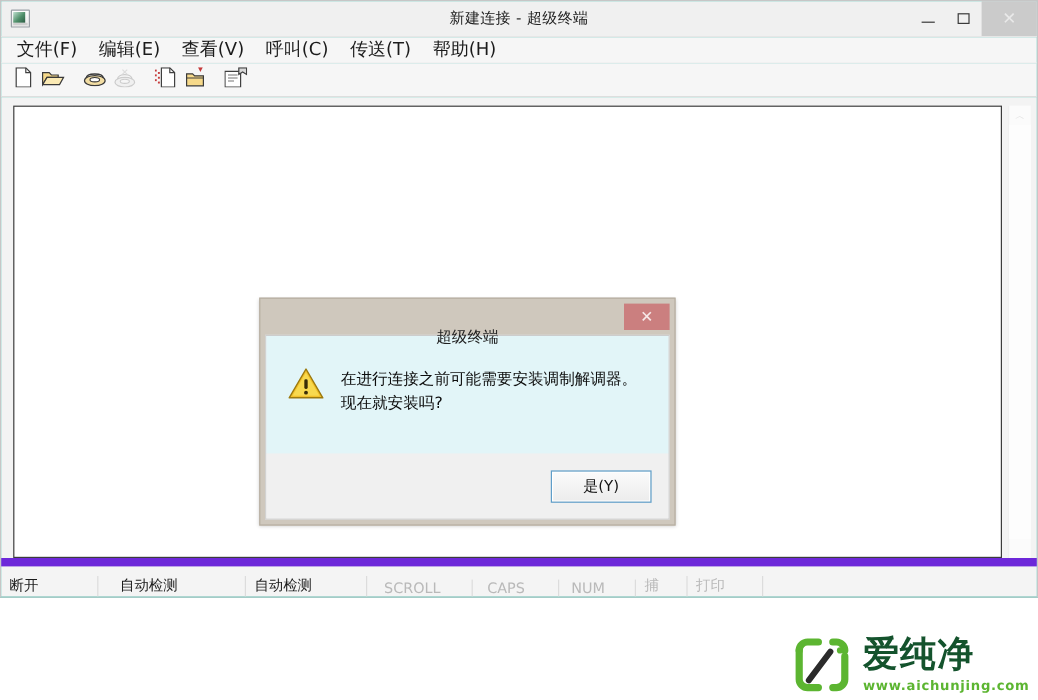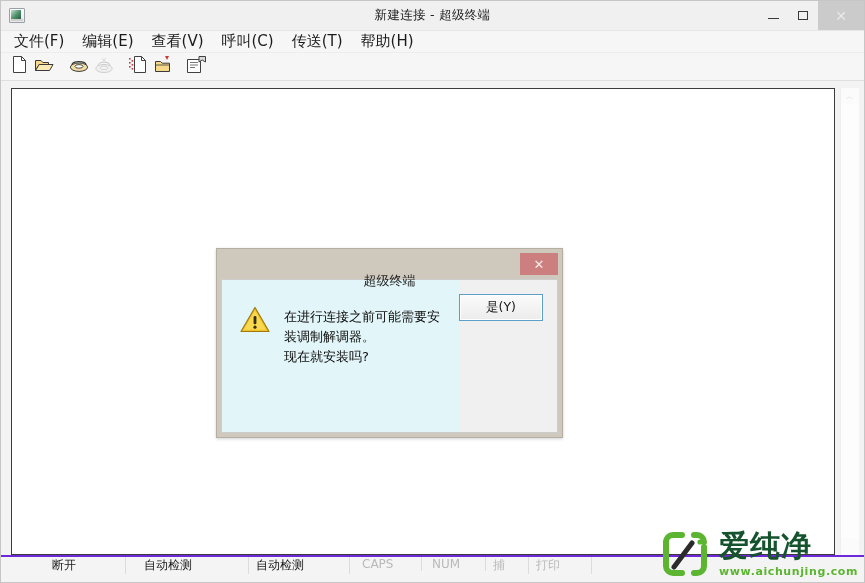--- a/index.html
+++ b/index.html
@@ -12,21 +12,21 @@
     background: #ffffff;
     font-family: "DejaVu Sans", "Liberation Sans", sans-serif;
     overflow: hidden;
     position: relative;
   }
 
   
   #app-window {
     position: absolute;
     left: 0; top: 0;
-    width: 865px; height: 583px;
+    width: 865px; height: 498px;
     background: #14b8a6;
     border: 1px solid #c6c6c6;
     box-sizing: border-box;
     display: flex;
     flex-direction: column;
   }
 
   
   #title-bar {
     height: 29px;
@@ -178,25 +178,24 @@
     justify-content: center;
     color: #dcdcdc;
     font-size: 8px;
   }
 
   
   #status-bar {
     height: 25px;
     flex: none;
     background: #f4f4f4;
-    border-top: 2px solid #6d28d9;
-    display: flex;
-    align-items: flex-start;
+    border-top: 7px solid #6d28d9;
+    display: flex;
+    align-items: flex-end;
     font-size: 12px;
-    padding-left: 44px;
   }
   .status-cell {
     display: flex;
     align-items: center;
     border-right: 1px solid #dcdcdc;
     padding: 0 7px;
     color: #1b1b1b;
     white-space: nowrap;
   }
   .status-cell.dim { color: #b9b9b9; }
@@ -241,20 +240,21 @@
     justify-content: center;
     color: #f7e9e9;
     font-size: 13px;
   }
   #dialog-body-wrap {
     flex: 1 1 auto;
     background: #f0f0f0;
     border: 1px solid #cdcdcd;
     box-sizing: border-box;
     display: flex;
+    flex-direction: column;
   }
   #dialog-message-pane {
     background: #e2f5f8;
     padding: 26px 18px 18px 18px;
     display: flex;
     align-items: flex-start;
     gap: 14px;
     flex: 1 1 auto;
   }
   #dialog-warning-icon { flex: none; width: 30px; height: 27px; }
@@ -443,20 +443,21 @@
       <div id="scroll-up-button">︿</div>
       <div id="scroll-track"></div>
       <div id="scroll-down-button"></div>
     </div>
   </div>
 
   <div id="status-bar">
     <div class="status-cell" style="width:66px">断开</div>
     <div class="status-cell" style="width:97px;padding-left:18px">自动检测</div>
     <div class="status-cell" style="width:86px">自动检测</div>
+    <div class="status-cell dim" style="width:66px;padding-left:14px">SCROLL</div>
     <div class="status-cell dim" style="width:52px;padding-left:12px">CAPS</div>
     <div class="status-cell dim" style="width:46px;padding-left:10px">NUM</div>
     <div class="status-cell dim" style="width:28px">捕</div>
     <div class="status-cell dim" style="width:48px">打印</div>
     <div id="status-filler"></div>
   </div>
 
   <div id="dialog-overlay">
     <div id="dialog">
 

